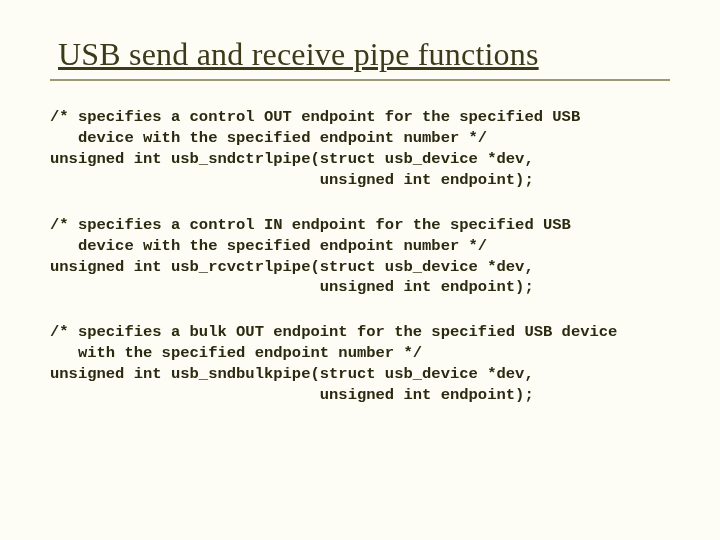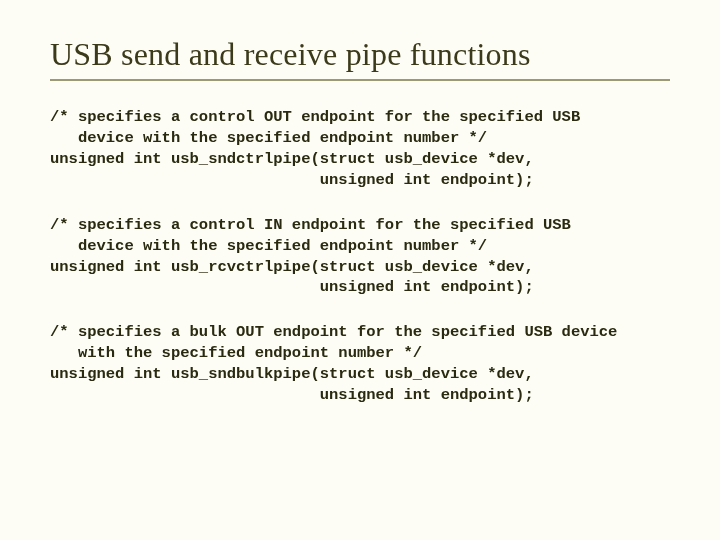--- a/index.html
+++ b/index.html
@@ -16,22 +16,23 @@
     height: 540px;
     background: #fdfdf6;
     box-sizing: border-box;
     padding: 36px 50px 0 50px;
     font-family: Georgia, "Times New Roman", serif;
   }
   .title {
     color: #3b3a1a;
     font-size: 32px;
     font-weight: 400;
-    margin: 0 0 6px 0;
+    margin: 0 0 6px 8px;
     letter-spacing: 0.2px;
+    text-decoration: underline;
   }
   .rule {
     border: none;
     border-top: 2px solid #9b9a75;
     margin: 0 0 26px 0;
   }
   .codeblock {
     font-family: "Courier New", Courier, monospace;
     font-size: 15.5px;
     font-weight: bold;

